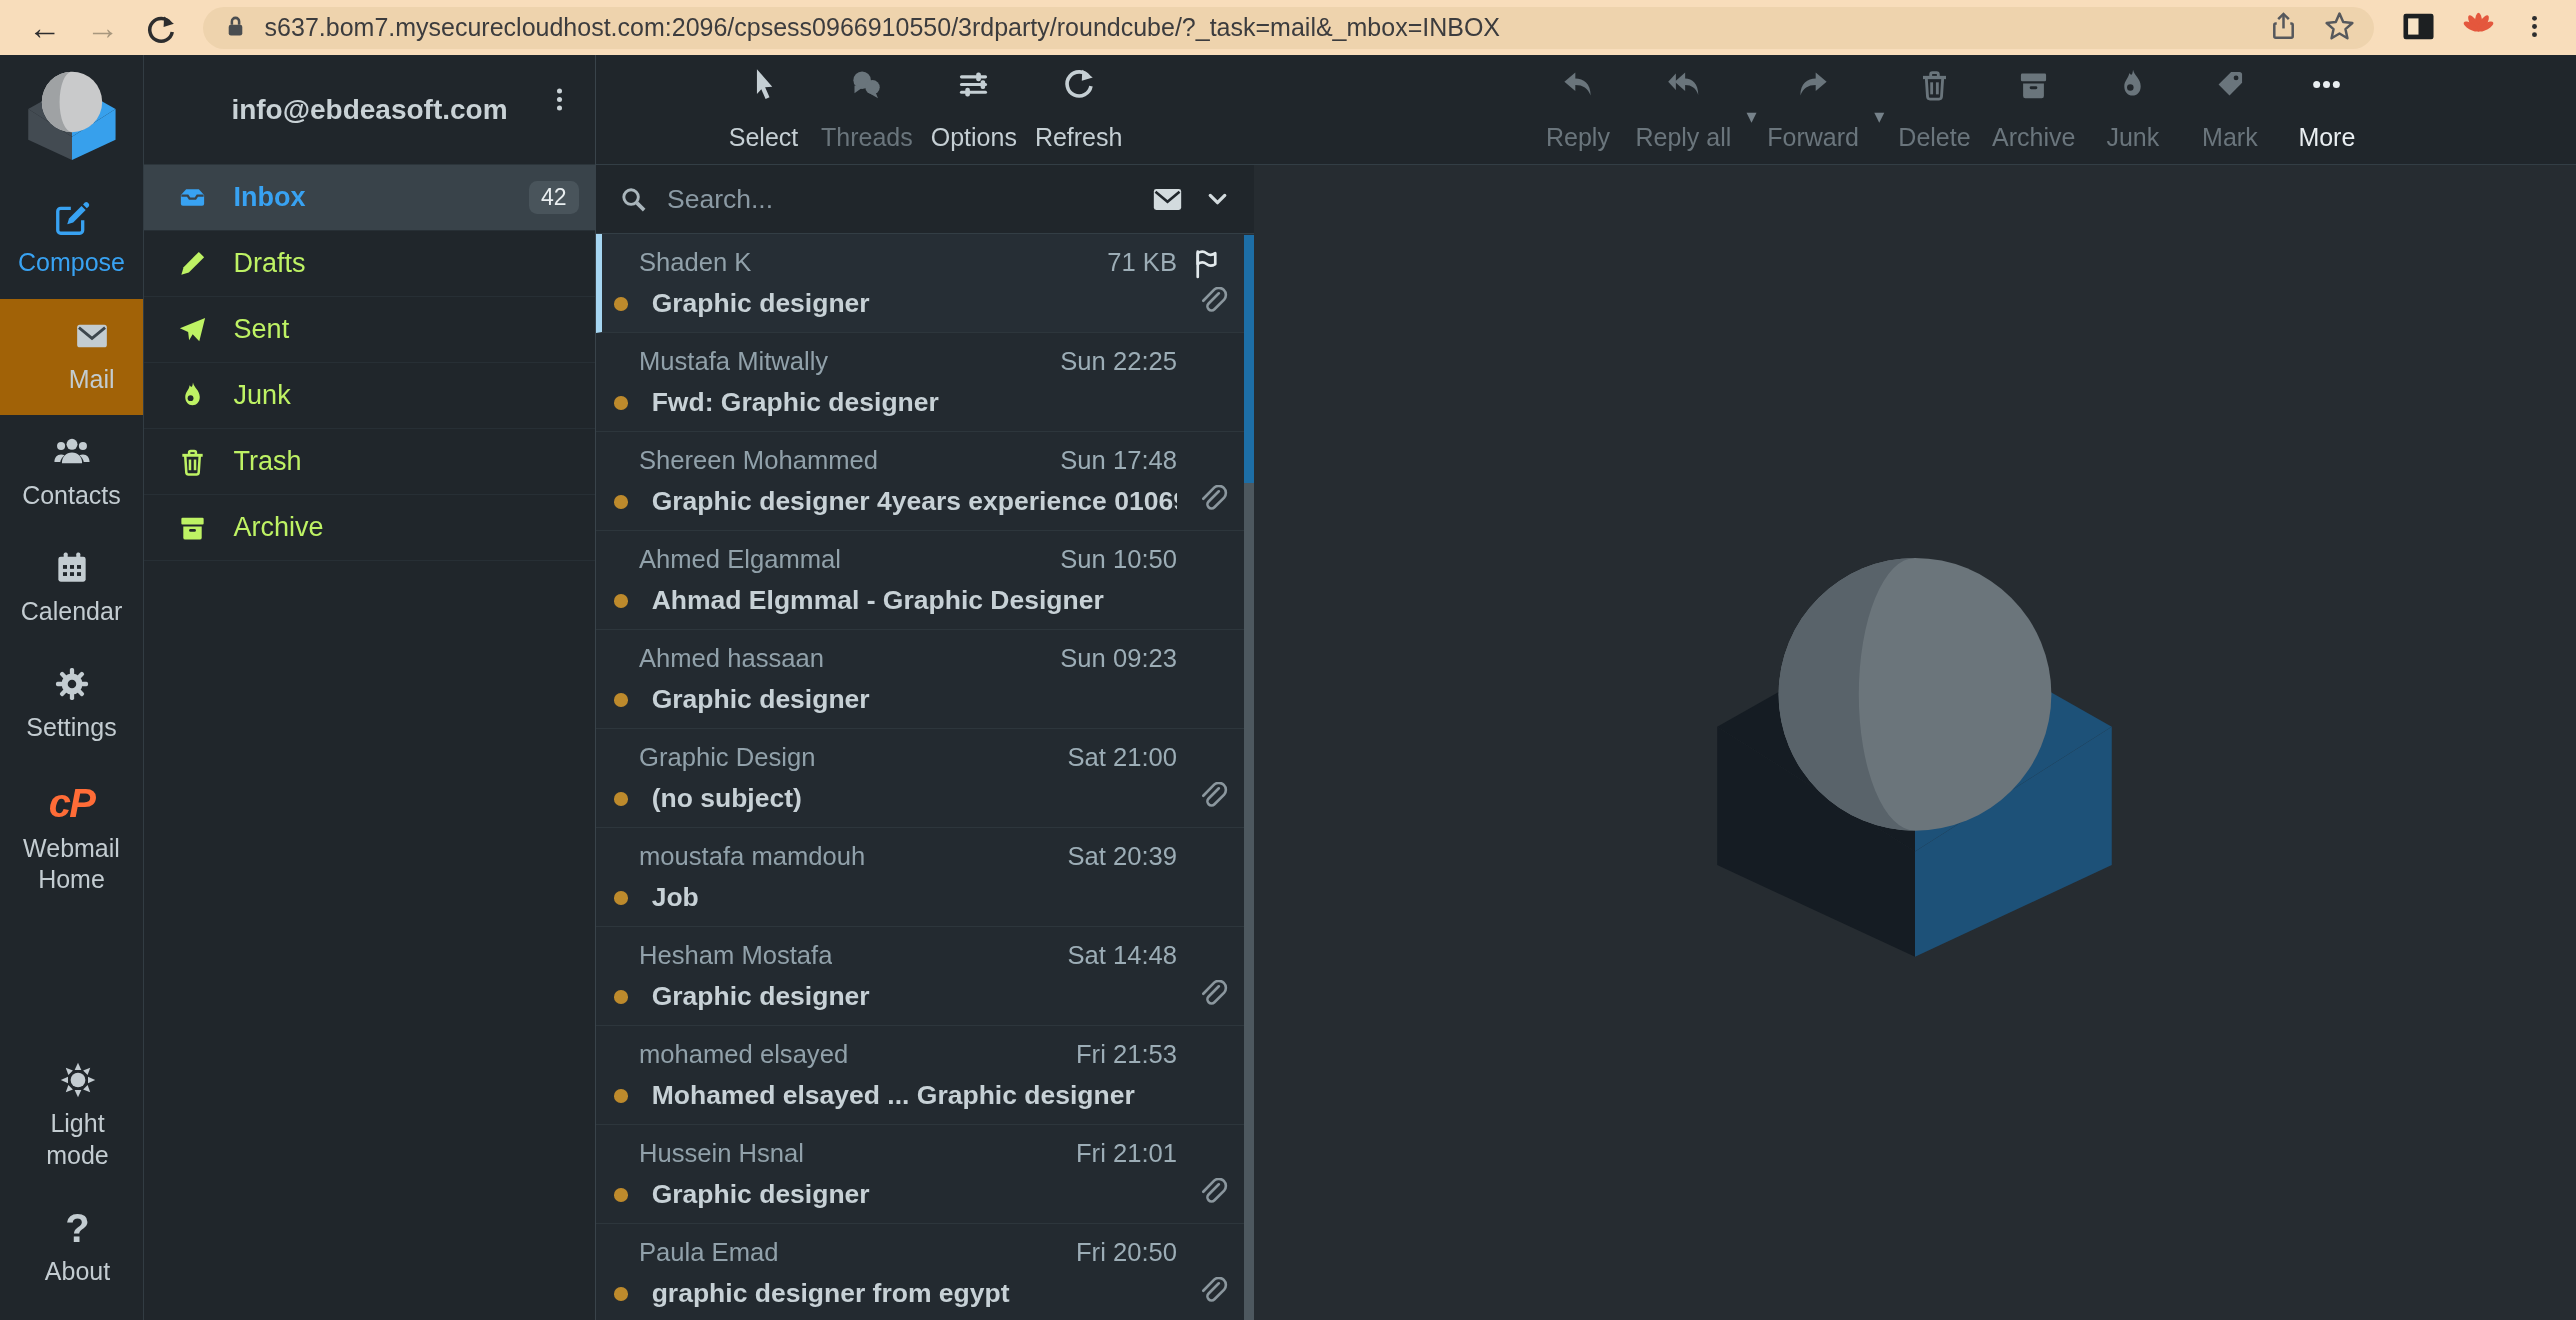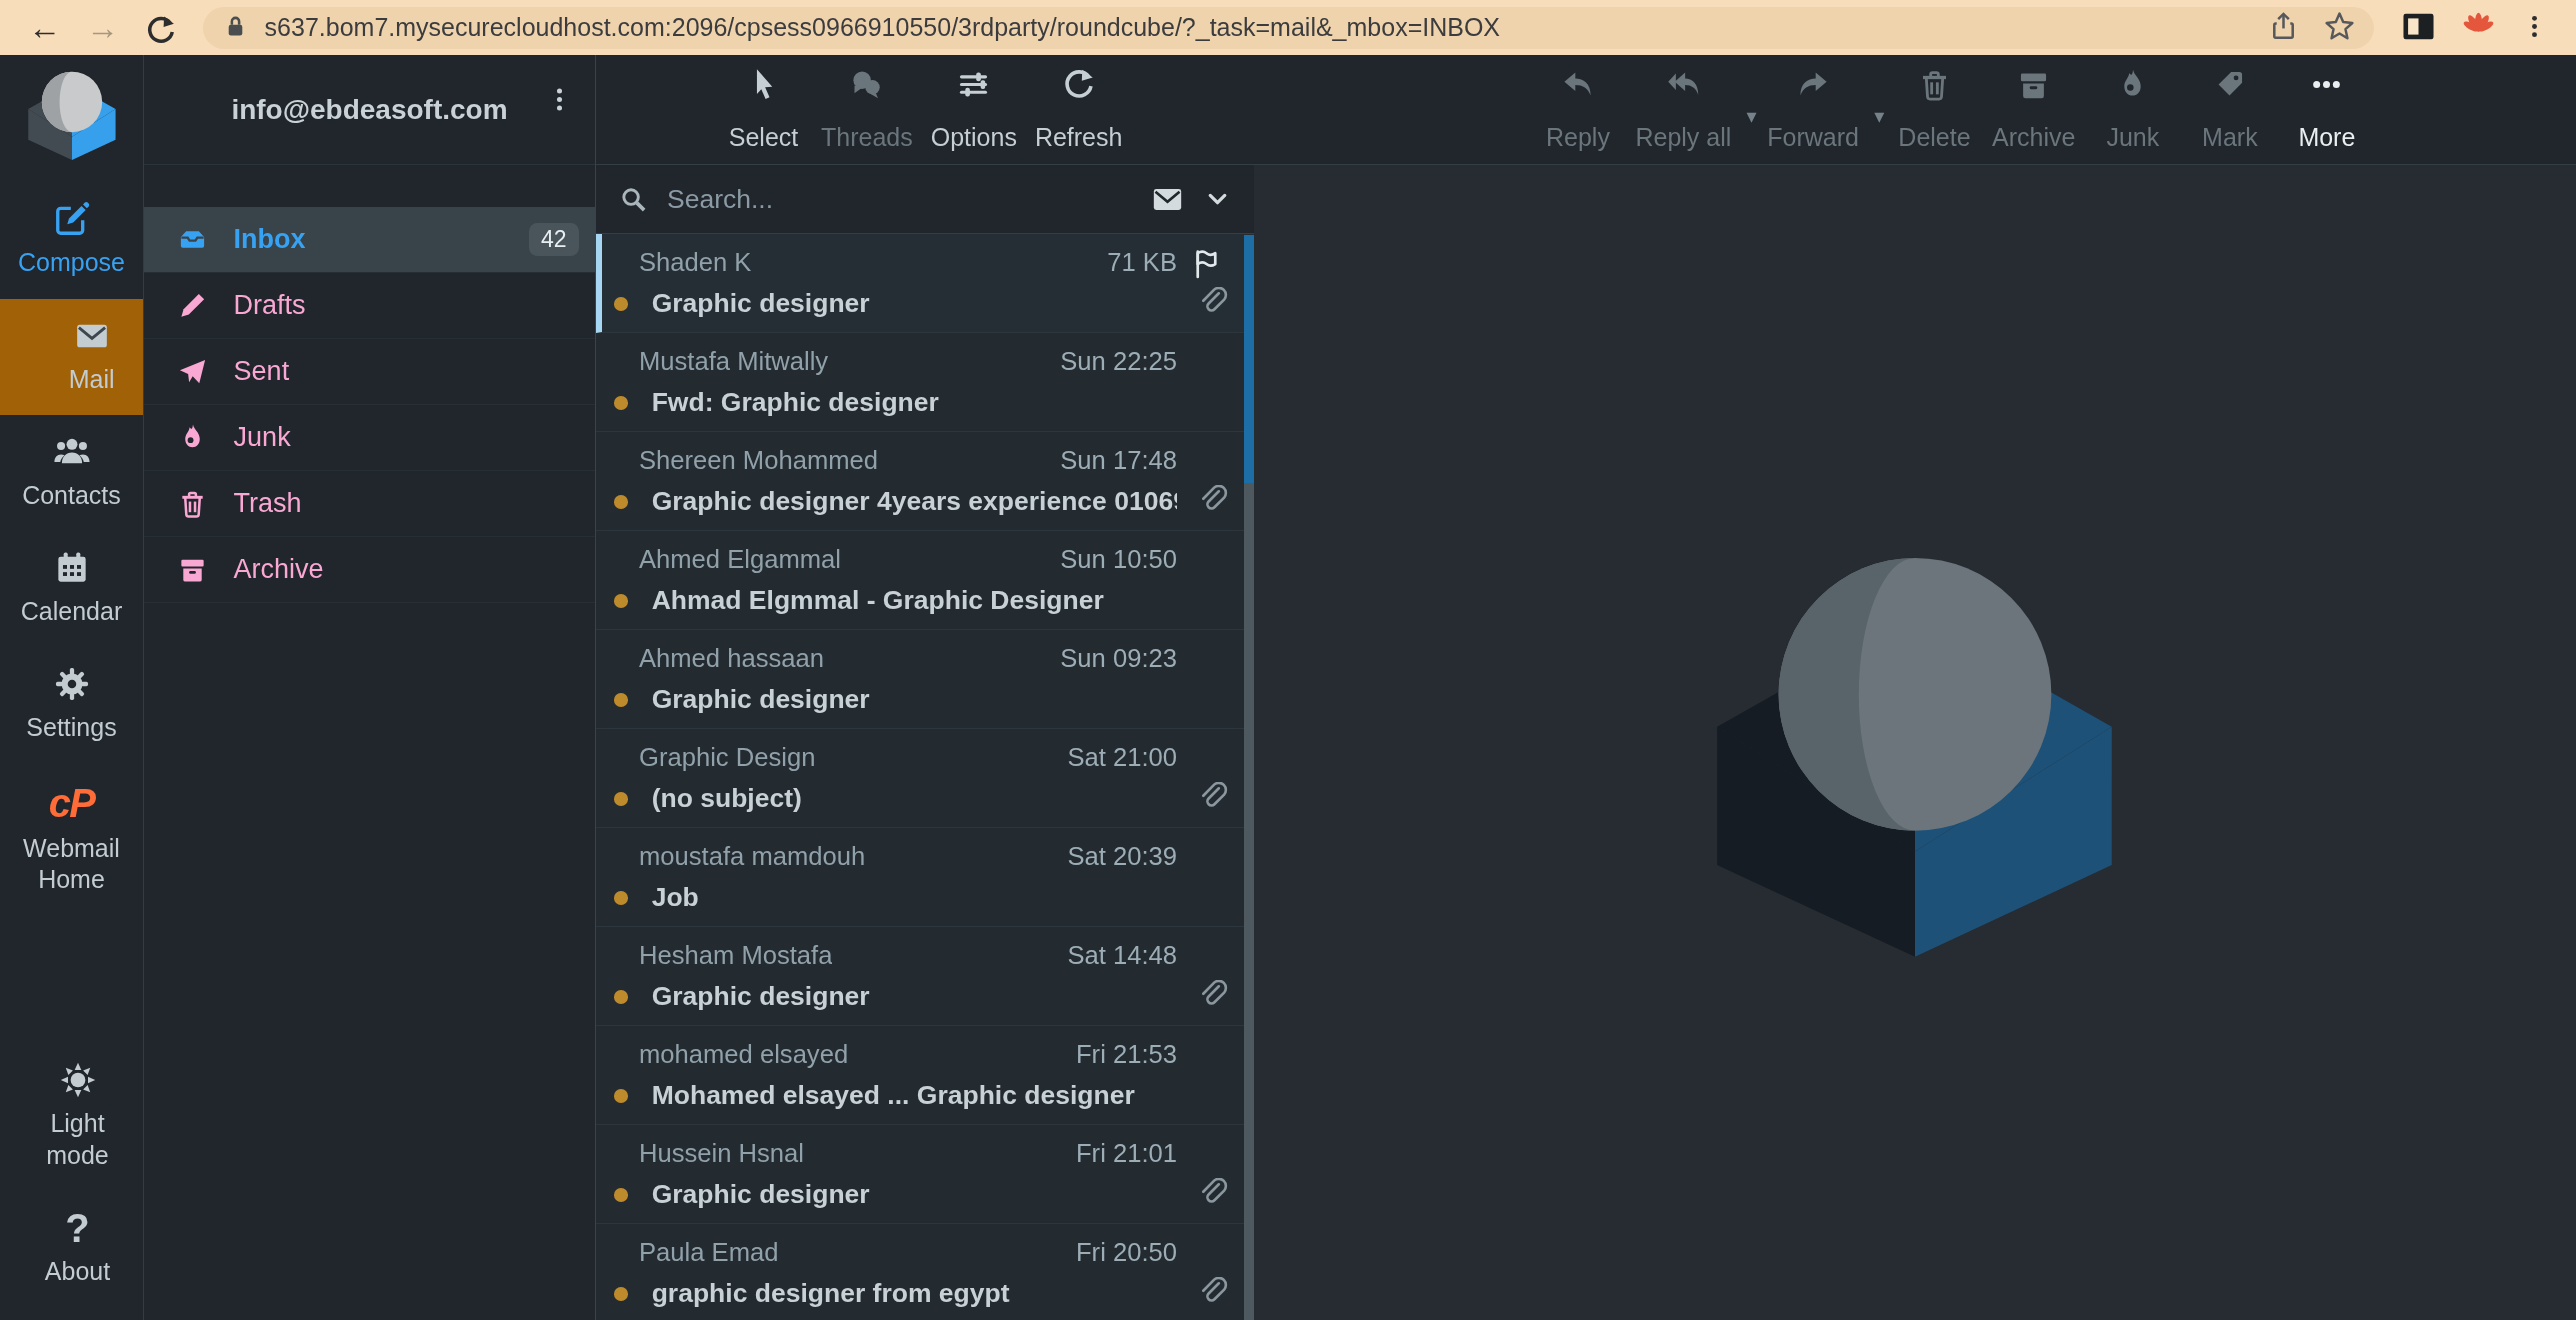--- a/index.html
+++ b/index.html
@@ -32,27 +32,27 @@
   .side-item .icn svg { width:38px; height:38px; display:block; }
   .side-item.accent { color:#38a2f2; }
   .side-item.active { background:#a16207;padding-left:44px; }
   .side-spacer { flex:1; }
   .qmark { font-size:40px; font-weight:bold; line-height:38px; display:block; }
   .cp-logo { font-size:40px; font-weight:bold; font-style:italic; color:#ff6c37;
     line-height:42px; display:block; letter-spacing:-1.8px; }
 
   
   #folder-panel { width:452px; background:#20262b; border-right:1.8px solid #39434a;
-    display:flex; flex-direction:column; flex:none;gap:42px; }
+    display:flex; flex-direction:column; flex:none; }
   #folder-header { height:110px; position:relative; display:flex; align-items:center;
     justify-content:center; border-bottom:0.9px solid #2c353b; flex:none; }
   #account-name { font-size:28px; font-weight:bold; color:#c9d2d6; }
   #folder-kebab { position:absolute; right:22px; top:31px; color:#c9d2d6; cursor:pointer; }
   .folder-row { height:66px; display:flex; align-items:center; padding:0 16.4px 0 33px;
-    gap:25.6px; font-size:27px; color:#f9a8d4; border-bottom:0.9px solid #272f35; cursor:pointer; }
+    gap:25.6px; font-size:27px; color:#bef264; border-bottom:0.9px solid #272f35; cursor:pointer; }
   .folder-row .icn svg { width:31px; height:31px; display:block; }
   .folder-row.active { background:#39434a; color:#38a2f2; font-weight:bold; }
   .badge { margin-left:auto; background:#49545b; color:#e9eef0; border-radius:8.2px;
     padding:2.7px 12px; font-size:23px; font-weight:normal; }
 
   
   #main { flex:1; display:flex; flex-direction:column; min-width:0; }
   #toolbar { height:110px; background:#20262b; border-bottom:1.8px solid #333e45;
     display:flex; align-items:center; flex:none; }
   .tool-group { display:flex; }

